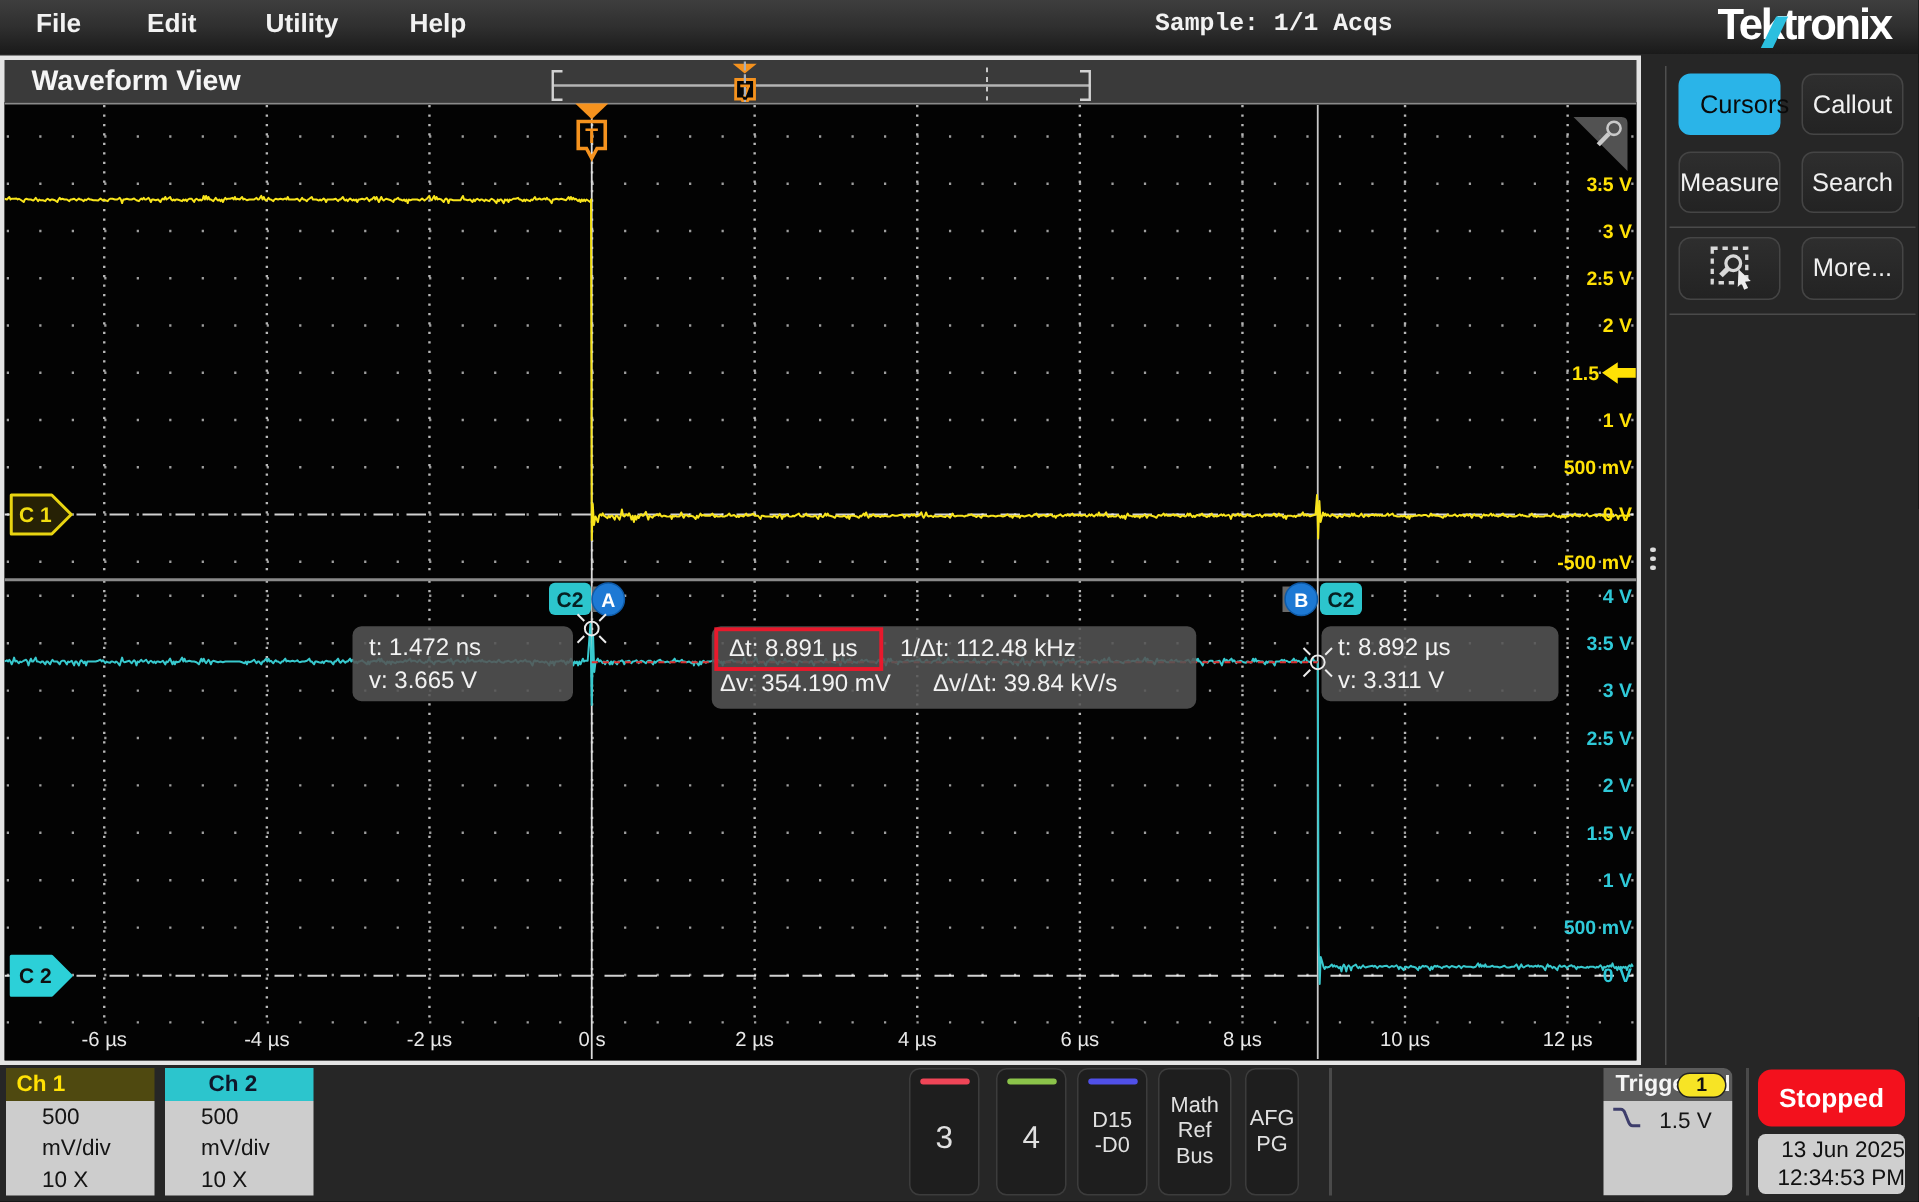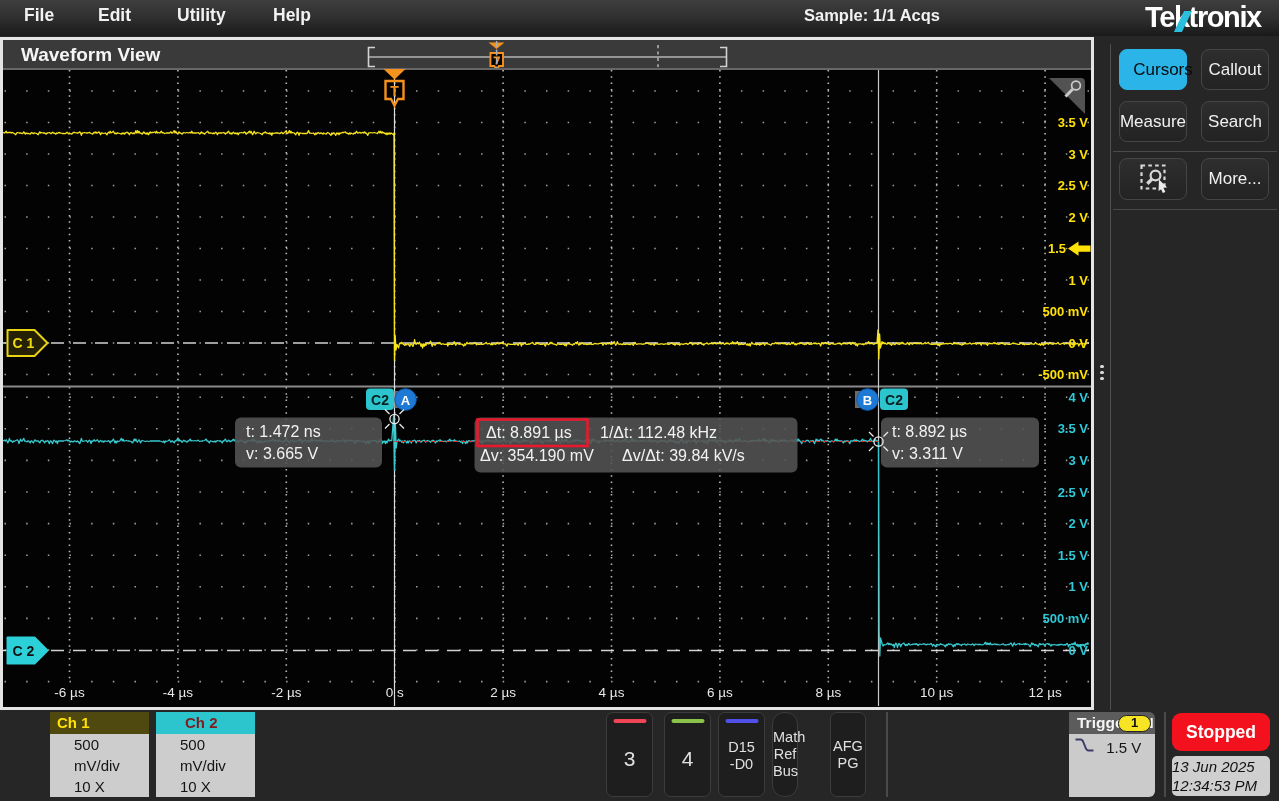--- a/index.html
+++ b/index.html
@@ -2,46 +2,46 @@
 <html><head>
 <meta charset="utf-8">
 <style>
 * { margin:0; padding:0; box-sizing:border-box; }
 body { width:1279px; height:801px; overflow:hidden; background:#262626; font-family:"Liberation Sans",sans-serif; position:relative; }
 #app { position:absolute; inset:0; width:1279px; height:801px; }
 .abs { position:absolute; }
 
 #menubar { left:0; top:0; width:1279px; height:36px; background:linear-gradient(#3e3e3e 0%,#2f2f2f 50%,#1a1a1a 100%); }
 .menuitem { position:absolute; top:5px; font-size:17.5px; font-weight:bold; color:#f2f2f2; }
-#sample { position:absolute; left:804px; top:6px; font-size:16.5px; font-weight:bold; color:#f2f2f2; }
+#sample { position:absolute; left:770px; top:6px; font-size:16.5px; font-weight:bold; color:#f2f2f2;font-family:Liberation Mono, monospace; }
 #logo { position:absolute; left:1145px; top:1px; font-size:29px; font-weight:bold; color:#fff; letter-spacing:-1.4px; }
 #logoslash { position:absolute; left:1179px; top:11px; width:7.5px; height:21px; background:#2bbfdf; transform:skewX(-26deg); }
 
 #frame { left:0; top:37px; width:1094px; height:673px; background:#e4e4e4; }
 #wvheader { left:3px; top:40px; width:1088px; height:28px; background:#3a3a3a; }
 #wvtitle { position:absolute; left:18px; top:3.5px; color:#f5f5f5; font-size:19px; font-weight:bold; }
 #plotwrap { left:3px; top:68px; width:1088px; height:639px; background:#000; }
 
 #rpanel { left:1096px; top:42px; width:183px; height:759px; background:#262626; }
 #vsep { left:1110px; top:44px; width:1px; height:752px; background:#4f4f4f; position:absolute; }
 .rbtn { position:absolute; width:68px; height:41px; background:linear-gradient(#2e2e2e,#232323); border:1px solid #454545; border-radius:8px; color:#f0f0f0; font-size:17px; display:flex; align-items:center; justify-content:center; }
 .rbtn.active { background:#2ab4e8; color:#0a0a0a; border-color:#2ab4e8;padding-left:20px; }
 .hsep { position:absolute; left:1113px; width:164px; height:1px; background:#4a4a4a; }
 
 #bottombar { left:0; top:710px; width:1279px; height:91px; background:#262626; }
-.chbadge { position:absolute; top:712px; width:99px; height:85px;margin-left:46px; }
+.chbadge { position:absolute; top:712px; width:99px; height:85px; }
 .chhead { height:22px; font-size:15px; font-weight:bold; padding-left:7px; line-height:22px; }
 .chbody { height:63px; background:#cdcdcd; color:#141414; font-size:15px; padding-left:24px; line-height:21px; padding-top:0px; }
 .bbtn { position:absolute; top:712px; height:85px; background:#1e1e1e; border:1.5px solid #3c3c3c; border-radius:7px; color:#e0e0e0; text-align:center; }
 .topline { position:absolute; top:6px; left:50%; transform:translateX(-50%); width:33px; height:3.5px; border-radius:2px; }
 .panel { position:absolute; top:712px; width:130px; height:85px; border-radius:6px; overflow:hidden; }
 .phead { height:22px; background:#5c5c5c; color:#f5f5f5; font-size:15.5px; font-weight:bold; padding-left:8px; line-height:22px; }
 .pbody { height:63px; background:#cbcbcb; color:#141414; font-size:15px; padding-left:8px; line-height:21px; }
 #stopped { position:absolute; left:1172px; top:713px; width:98px; height:38px; background:#f3111d; border-radius:9px; color:#fff; font-weight:bold; font-size:17.5px; display:flex; align-items:center; justify-content:center; }
-#datetime { position:absolute; left:1172px; top:756px; width:98px; height:40px; background:#cfcfcf; border-radius:5px; color:#111; font-size:15px; text-align:left; line-height:19px; padding-top:1px;font-style:italic; }
+#datetime { position:absolute; left:1172px; top:756px; width:98px; height:40px; background:#cfcfcf; border-radius:5px; color:#111; font-size:15px; text-align:right; line-height:19px; padding-top:1px; }
 .vsep2 { position:absolute; top:712px; width:2px; height:85px; background:#4a4a4a; }
 </style>
 </head>
 <body>
 <div id="app">
   <div id="menubar" class="abs">
     <div class="menuitem" style="left:24px;">File</div>
     <div class="menuitem" style="left:98px;">Edit</div>
     <div class="menuitem" style="left:177px;">Utility</div>
     <div class="menuitem" style="left:273px;">Help</div>
@@ -231,36 +231,36 @@
     </div>
   <div class="rbtn" style="left:1201px; top:158px; height:42px;">More...</div>
   <div class="hsep" style="top:209px;"></div>
 
   <div id="bottombar" class="abs"></div>
   <div class="chbadge" style="left:4px;">
     <div class="chhead" style="background:#4f4910; color:#ffe105;">Ch 1</div>
     <div class="chbody">500 mV/div<br>10 X<br>500 MHz</div>
   </div>
   <div class="chbadge" style="left:110px;">
-    <div class="chhead" style="background:#2cc5cd; color:#7f1d1d;padding-left:29px;">Ch 2</div>
+    <div class="chhead" style="background:#2cc5cd; color:#0f172a;padding-left:29px;">Ch 2</div>
     <div class="chbody">500 mV/div<br>10 X<br>500 MHz</div>
   </div>
   <div class="bbtn" style="left:606px; width:47px;">
     <div class="topline" style="background:#ef4557;"></div>
     <div style="margin-top:34px; font-size:21px;">3</div>
   </div>
   <div class="bbtn" style="left:664px; width:47px;">
     <div class="topline" style="background:#8bc34a;"></div>
     <div style="margin-top:34px; font-size:21px;">4</div>
   </div>
   <div class="bbtn" style="left:718px; width:47px;">
     <div class="topline" style="background:#5050e8;"></div>
     <div style="margin-top:26px; font-size:14.5px; line-height:17px;">D15<br>-D0</div>
   </div>
-  <div class="bbtn" style="left:772px; width:26px;border-radius:12px;">
+  <div class="bbtn" style="left:772px; width:49px;">
     <div style="margin-top:16px; font-size:14.5px; line-height:17px;">Math<br>Ref<br>Bus</div>
   </div>
   <div class="bbtn" style="left:830px; width:36px;">
     <div style="margin-top:25px; font-size:14.5px; line-height:17px;">AFG<br>PG</div>
   </div>
   <div class="vsep2" style="left:886px;"></div>
   <div class="panel" style="left:1025px;padding-left:44px;">
     <div class="phead">Trigger&nbsp;&nbsp;&nbsp;N
       <span style="display:inline-block; position:absolute; left:93px; top:3px; width:33px; height:17px; background:#f7e425; border:1.5px solid #222; border-radius:9px; color:#111; font-size:13px; line-height:14px; text-align:center;">1</span>
     </div>

